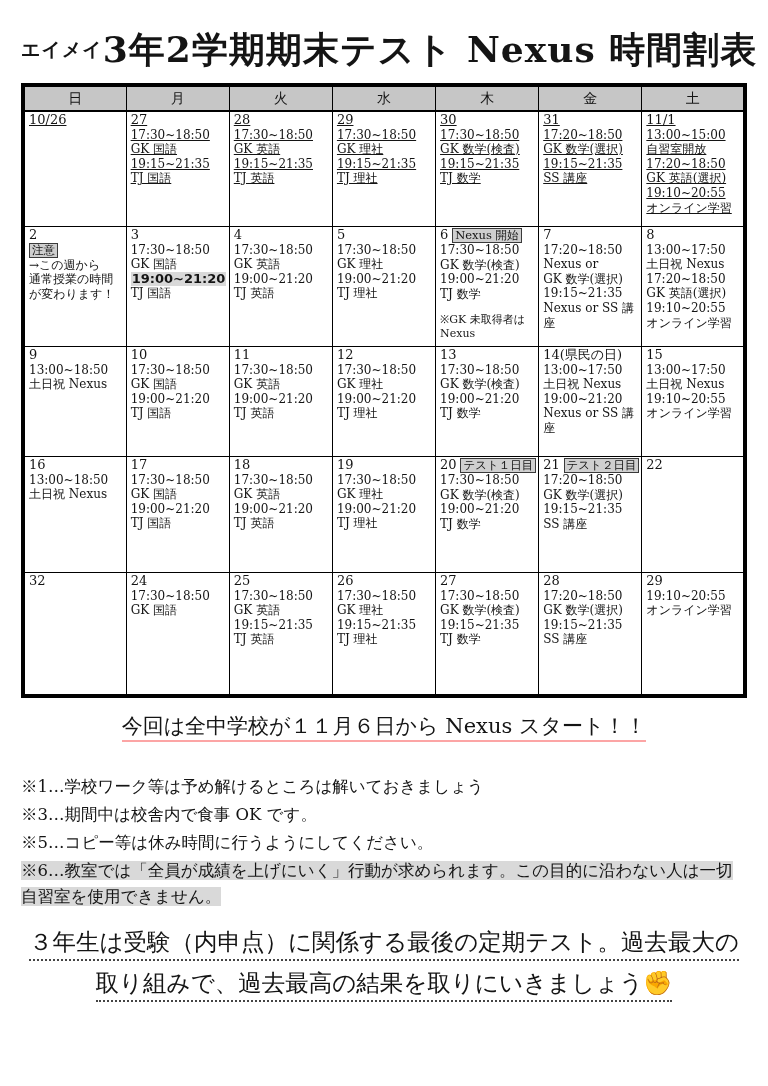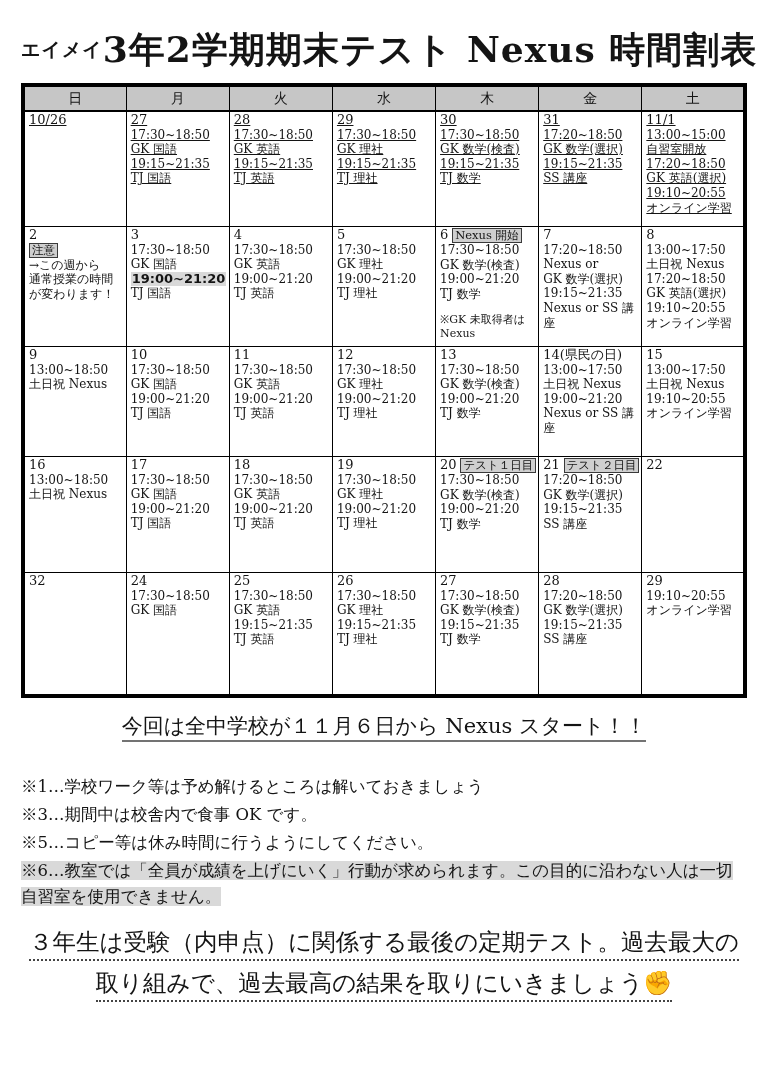--- a/index.html
+++ b/index.html
@@ -46,21 +46,21 @@
   .line{}
   .hl{
     font-family:"DejaVu Sans","Liberation Sans",sans-serif;
     font-weight:bold;font-size:13px;background:var(--hl-bg,#d9d9d9);
     display:inline-block;padding:0 1px;
   }
   .foot{font-size:11px;margin-top:auto;padding-bottom:2px;}
 
   
   .announce{text-align:center;margin:14px 0 34px 0;font-size:21px;}
-  .announce-text{border-bottom:2px solid #737373;padding-bottom:2px;}
+  .announce-text{border-bottom:2px solid #fca5a5;padding-bottom:2px;}
 
   
   .notes{font-size:16.5px;line-height:26px;}
   .notes p{margin:0 0 2px 0;}
   .note-hl{background:var(--hl-bg,#d9d9d9);}
 
   
   .closing{text-align:center;margin-top:12px;font-size:23.5px;line-height:41px;}
   .closing .u{border-bottom:2.5px dotted #444;padding-bottom:3px;}
   .fist{font-family:"DejaVu Sans","Liberation Sans",sans-serif;}

